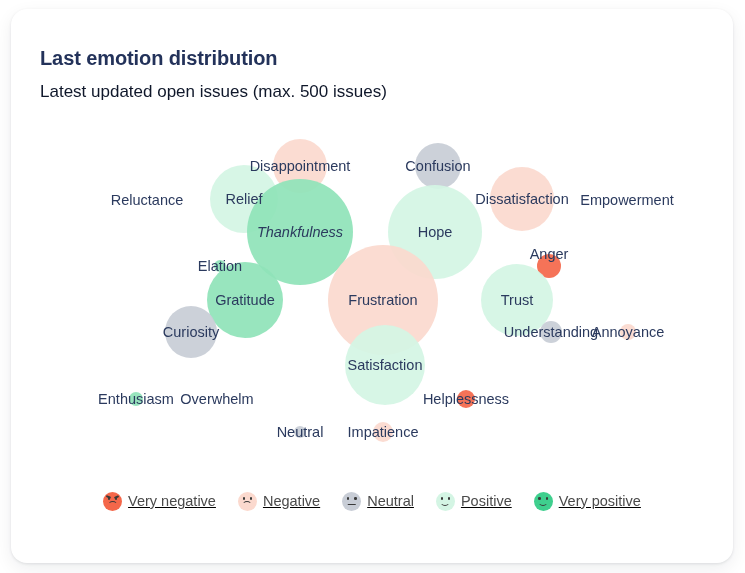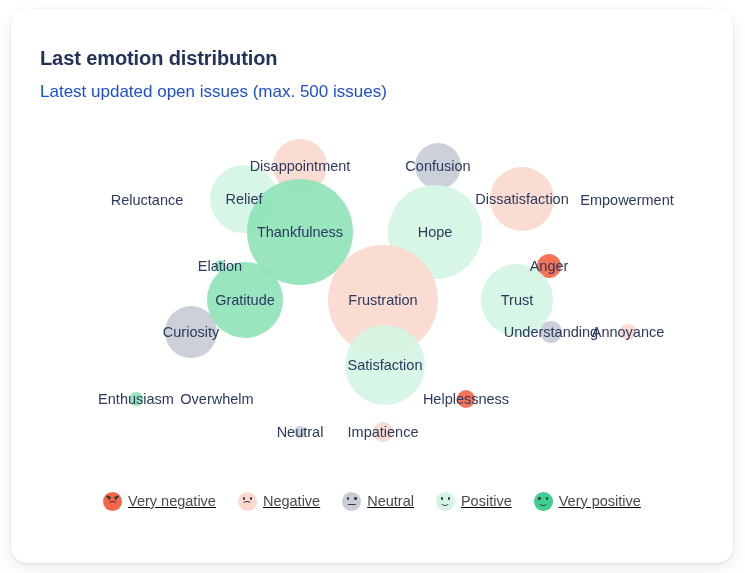--- a/index.html
+++ b/index.html
@@ -41,21 +41,21 @@
     color: #23325a;
     letter-spacing: -0.1px;
     white-space: nowrap;
   }
   .card-subtitle {
     position: absolute;
     left: 29px;
     top: 73px;
     font-size: 17px;
     font-weight: normal;
-    color: #1d4ed8;
+    color: #0f172a;
     white-space: nowrap;
   }
   
   .plot {
     position: absolute;
     left: 0px;
     top: 110px;
     width: 722px;
     height: 340px;
   }
@@ -187,29 +187,29 @@
         <div class="bubble" style="left: 540px; top: 213px; width: 22px; height: 22px; background: rgb(200, 205, 214); opacity: 0.92;"></div>
         <div class="bubble" style="left: 617px; top: 213px; width: 16px; height: 16px; background: rgb(251, 217, 206); opacity: 0.92;"></div>
         <div class="bubble" style="left: 374px; top: 246px; width: 80px; height: 80px; background: rgb(212, 245, 228); opacity: 0.92;"></div>
         <div class="bubble" style="left: 125px; top: 280px; width: 14px; height: 14px; background: rgb(143, 227, 185); opacity: 0.92;"></div>
         <div class="bubble" style="left: 455px; top: 280px; width: 18px; height: 18px; background: rgb(244, 103, 74); opacity: 0.92;"></div>
         <div class="bubble" style="left: 289px; top: 313px; width: 12px; height: 12px; background: rgb(200, 205, 214); opacity: 0.92;"></div>
         <div class="bubble" style="left: 372px; top: 313px; width: 20px; height: 20px; background: rgb(251, 217, 206); opacity: 0.92;"></div>
         <div class="bubble-label" style="left: 124px; top: 81px; padding-left: 24px;">Reluctance</div>
         <div class="bubble-label" style="left: 289px; top: 47px;">Disappointment</div>
         <div class="bubble-label" style="left: 233px; top: 80px;">Relief</div>
-        <div class="bubble-label" style="left: 289px; top: 113px;">Thankfulness</div>
+        <div class="bubble-label" style="left: 289px; top: 113px; font-style: italic;">Thankfulness</div>
         <div class="bubble-label" style="left: 427px; top: 47px;">Confusion</div>
         <div class="bubble-label" style="left: 424px; top: 113px;">Hope</div>
         <div class="bubble-label" style="left: 511px; top: 80px;">Dissatisfaction</div>
         <div class="bubble-label" style="left: 616px; top: 81px;">Empowerment</div>
         <div class="bubble-label" style="left: 209px; top: 147px;">Elation</div>
         <div class="bubble-label" style="left: 234px; top: 181px;">Gratitude</div>
         <div class="bubble-label" style="left: 372px; top: 181px;">Frustration</div>
-        <div class="bubble-label" style="left: 538px; top: 147px;">Anger</div>
+        <div class="bubble-label" style="left: 538px; top: 135px;">Anger</div>
         <div class="bubble-label" style="left: 506px; top: 181px;">Trust</div>
         <div class="bubble-label" style="left: 180px; top: 213px;">Curiosity</div>
         <div class="bubble-label" style="left: 540px; top: 213px;">Understanding</div>
         <div class="bubble-label" style="left: 617px; top: 213px;">Annoyance</div>
         <div class="bubble-label" style="left: 374px; top: 246px;">Satisfaction</div>
         <div class="bubble-label" style="left: 125px; top: 280px;">Enthusiasm</div>
         <div class="bubble-label" style="left: 206px; top: 280px;">Overwhelm</div>
         <div class="bubble-label" style="left: 455px; top: 280px;">Helplessness</div>
         <div class="bubble-label" style="left: 289px; top: 313px;">Neutral</div>
         <div class="bubble-label" style="left: 372px; top: 313px;">Impatience</div>

